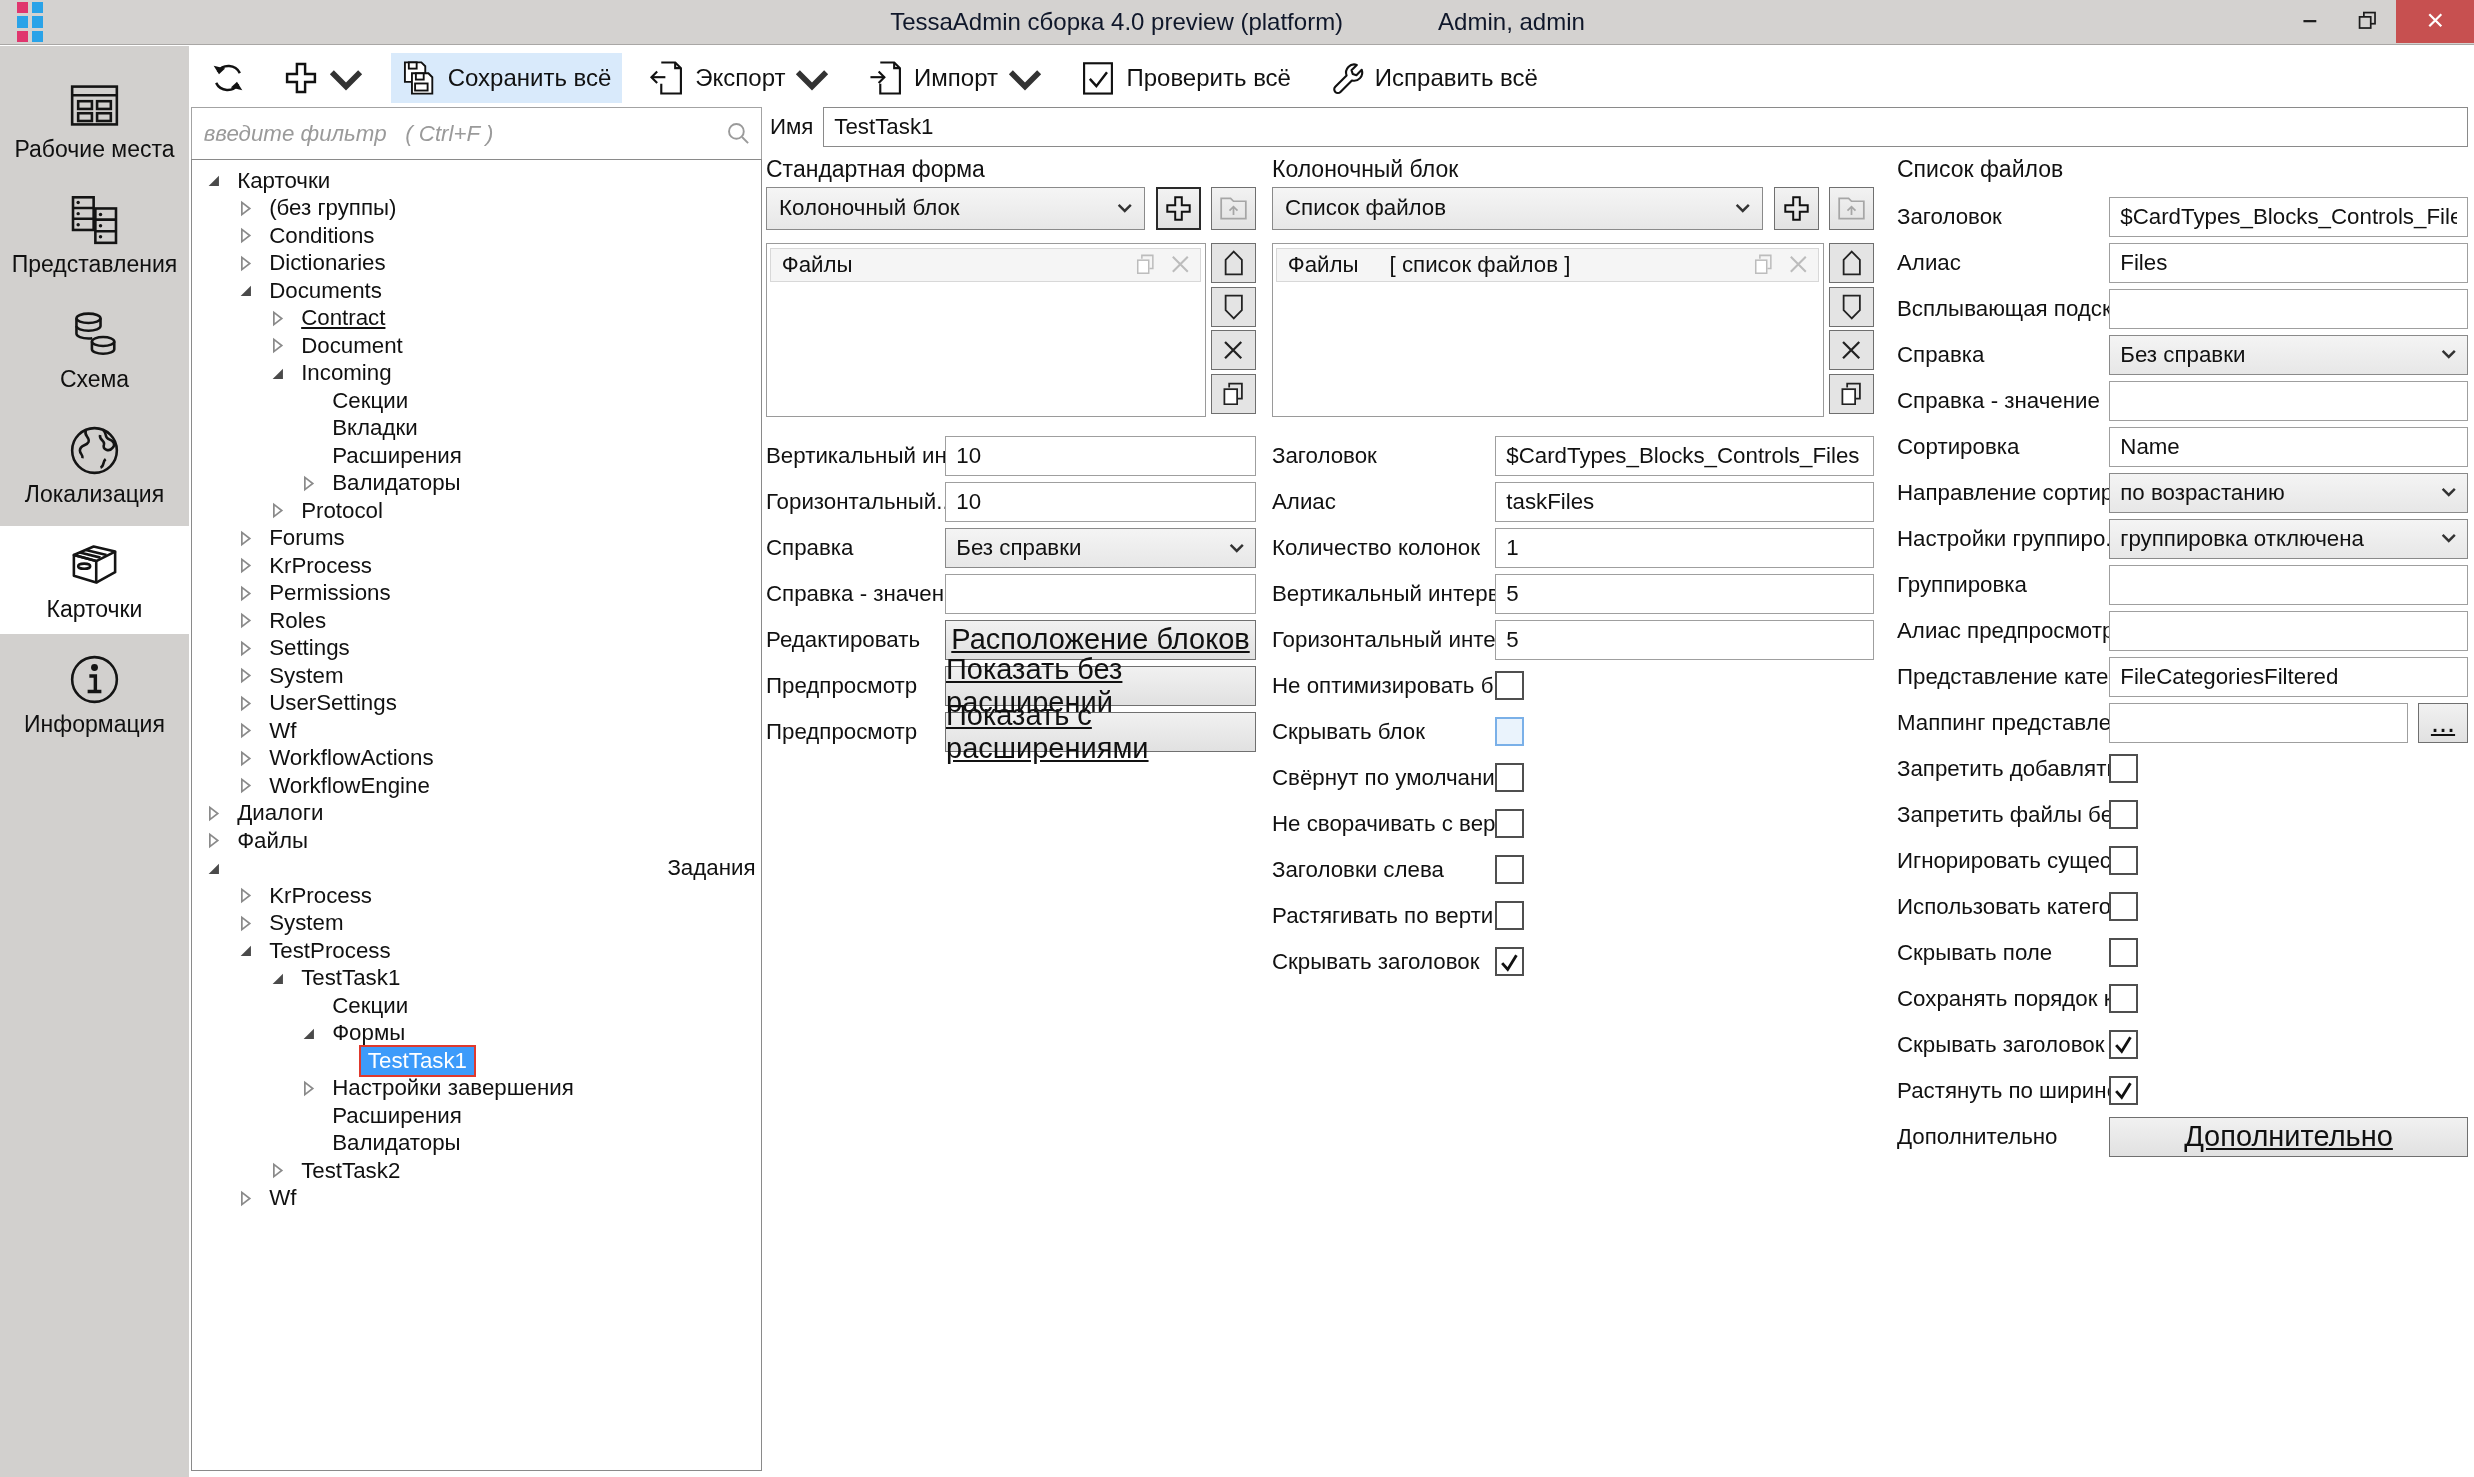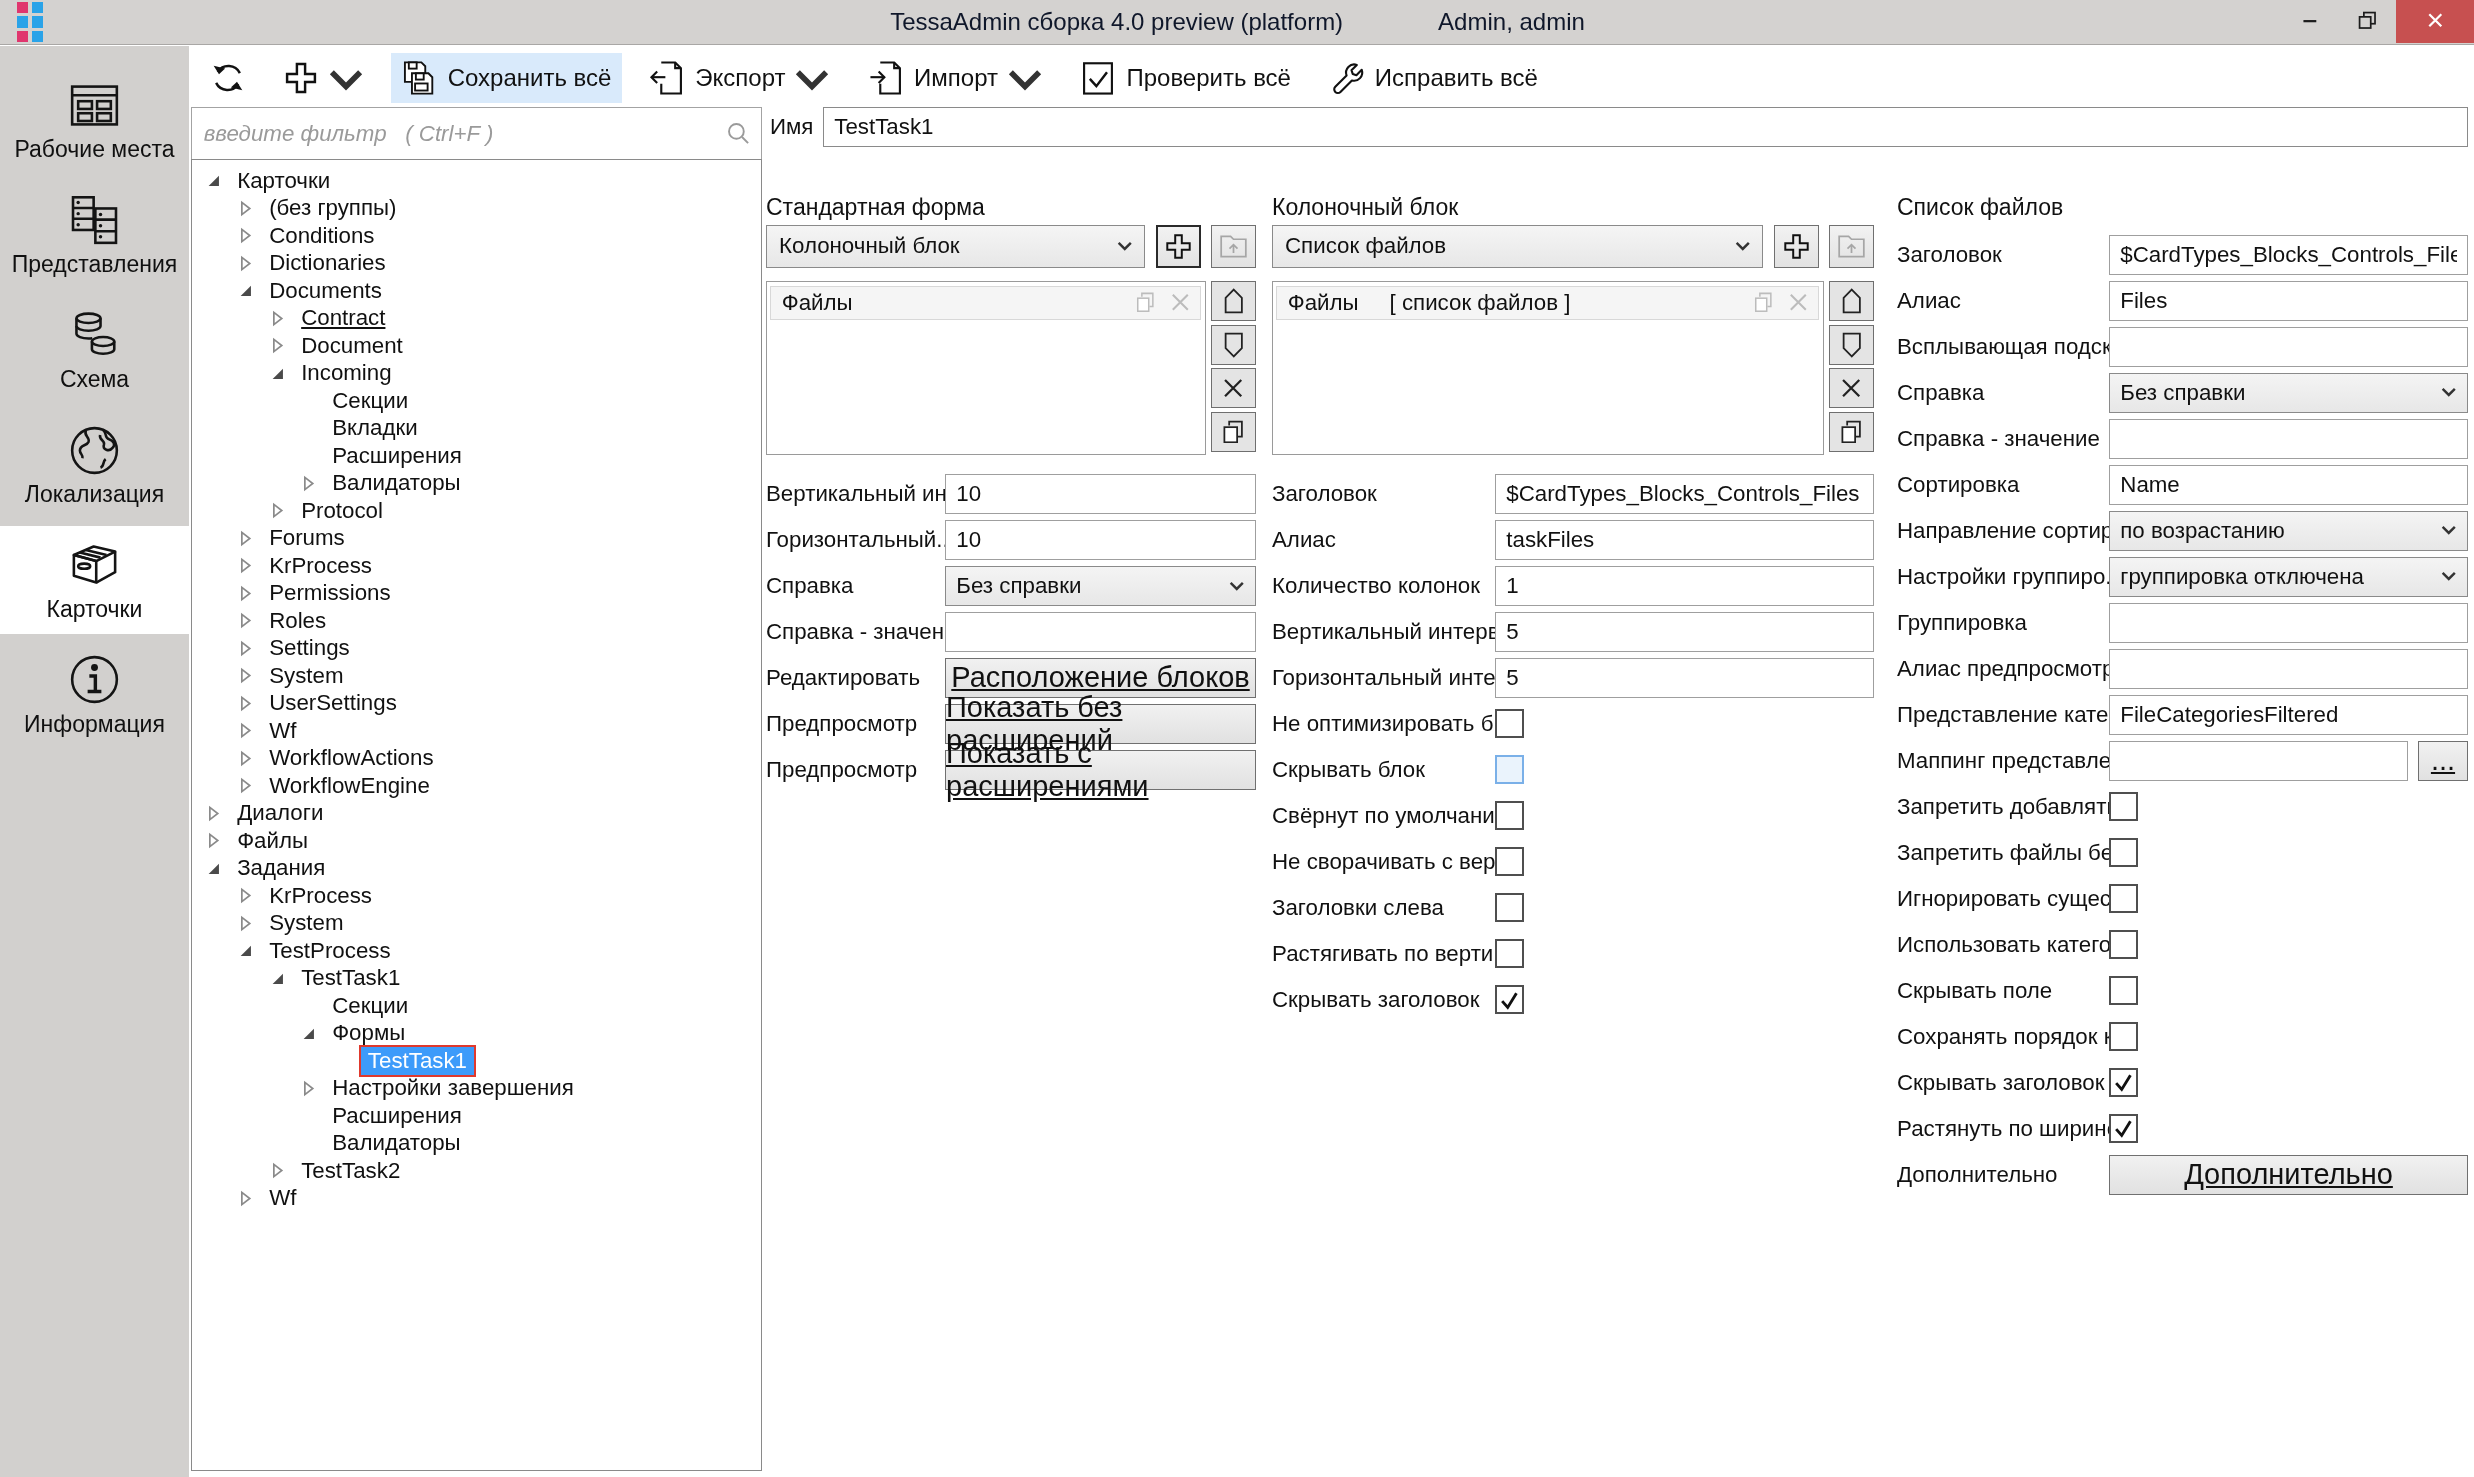--- a/index.html
+++ b/index.html
@@ -56,21 +56,21 @@
   .name-label { width:53px; flex:none; font-size:22.3px; }
   .fctl { height:40px; border:1.7px solid #9f9f9f; background:#fff; font-family:"Liberation Sans",sans-serif;
     font-size:22.3px; padding:0 10.3px; display:flex; align-items:center; outline:none; color:#111; }
   input.fctl { display:block; width:100%; }
   .name-input { flex:1; border-color:#8a8a8a; }
   
   .col { position:absolute; top:108px; }
   .col1 { left:577px; width:490px; --lw:179px; }
   .col2 { left:1083px; width:602px; --lw:223px; }
   .col3 { left:1708px; width:571px; --lw:212px; }
-  .col-title { height:31px; font-size:23px; display:flex; align-items:center;margin-top:38px; }
+  .col-title { height:31px; font-size:23px; display:flex; align-items:center; }
   .combo-row { display:flex; gap:10.3px; height:43px; margin-top:1.7px; }
   .tcombo { flex:1; border:1.7px solid #8a8a8a; background:linear-gradient(#f5f5f5,#e7e7e7);
     display:flex; align-items:center; font-size:22.3px; padding:0 12px; }
   .tcombo .chev { margin-left:auto; }
   .icon-btn { width:45px; height:43px; flex:none; border:1.7px solid #707070;
     background:linear-gradient(#f2f2f2,#e2e2e2); display:flex; align-items:center; justify-content:center; }
   .icon-btn.strong { border:2.6px solid #2a2a2a; }
   .icon-btn svg { width:29px; height:29px; display:block; }
   
   .list-wrap { display:flex; gap:5.2px; height:174px; margin-top:13.7px; }
@@ -515,21 +515,21 @@
         <span class="tree-label">Диалоги</span>
       </div>
       <div class="tree-row" style="padding-left: 12px;">
         <span class="expander">
           <svg viewBox="0 0 14 14">
             <path d="M4 2 L10.5 7 L4 12 Z" fill="#fff" stroke="#8a8a8a" stroke-width="1.4"></path>
           </svg>
         </span>
         <span class="tree-label">Файлы</span>
       </div>
-      <div class="tree-row" style="padding-left: 12px;">
+      <div class="tree-row" style="padding-left: 12px; justify-content: space-between;">
         <span class="expander">
           <svg viewBox="0 0 14 14">
             <path d="M11.5 3 V11.5 H3 Z" fill="#4a4a4a"></path>
           </svg>
         </span>
         <span class="tree-label">Задания</span>
       </div>
       <div class="tree-row" style="padding-left: 44px;">
         <span class="expander">
           <svg viewBox="0 0 14 14">

